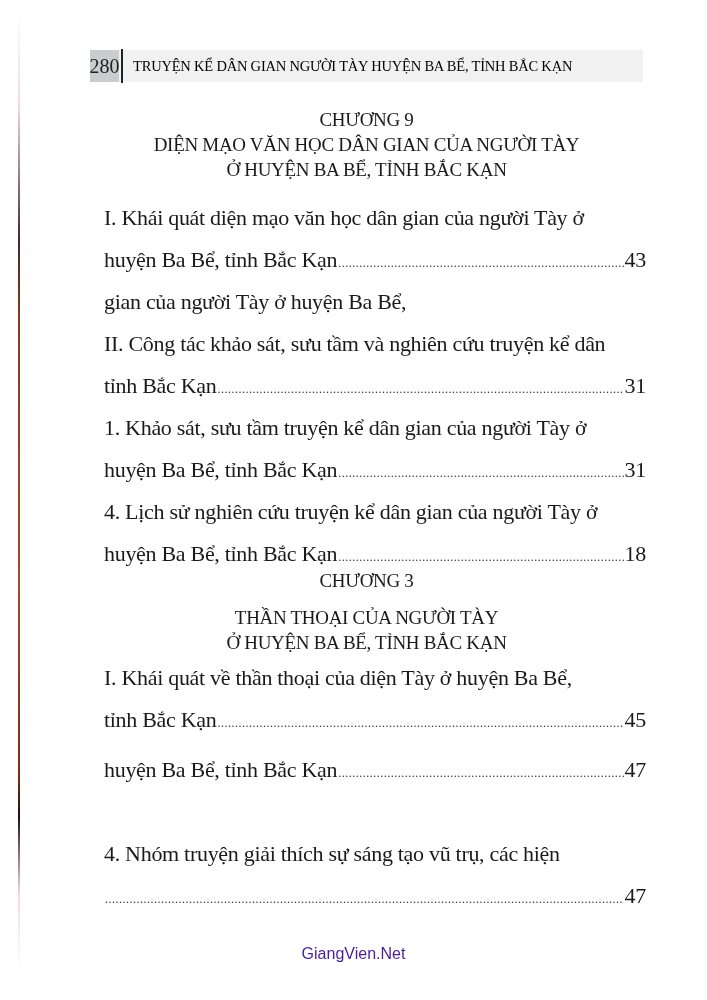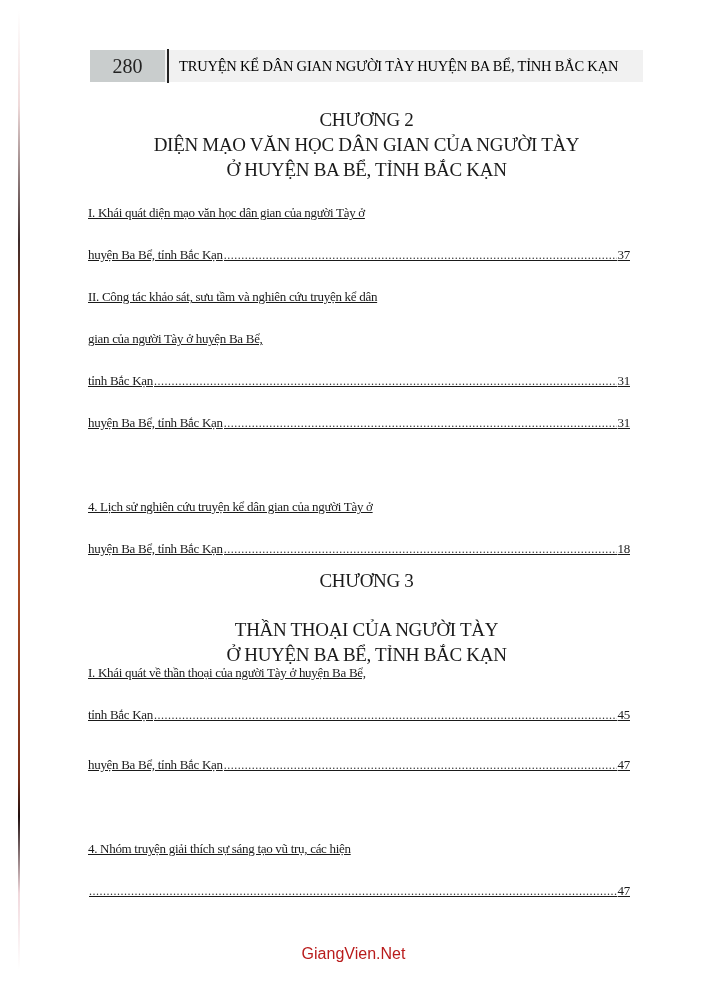--- a/index.html
+++ b/index.html
@@ -36,21 +36,21 @@
       position: absolute;
       top: 50px;
       left: 90px;
       width: 553px;
       height: 32px;
       background: #f1f1f1;
       display: flex;
       align-items: center;
     }
     .page-number {
-      width: 75px;
+      width: 29px;
       height: 32px;
       background: #c9cdcd;
       display: flex;
       align-items: center;
       justify-content: center;
       font-size: 20px;
       color: #222;
     }
     .header-divider {
       width: 2px;
@@ -72,25 +72,24 @@
       text-align: center;
       font-size: 19px;
       line-height: 25px;
       letter-spacing: -0.3px;
     }
     .chapter .line {
       display: block;
     }
     .toc-entry {
       position: absolute;
-      left: 88px;
+      left: 104px;
       width: 542px;
-      font-size: 13px;
+      font-size: 22px;
       letter-spacing: -0.3px;
-      text-decoration: underline;
     }
     .toc-entry .row {
       display: flex;
       align-items: baseline;
       height: 42px;
       white-space: nowrap;
     }
     .toc-entry .row.leader .text {
       flex: 0 0 auto;
     }
@@ -110,93 +109,96 @@
       flex: 0 0 auto;
     }
     .watermark {
       position: absolute;
       top: 945px;
       left: 0;
       width: 707px;
       text-align: center;
       font-family: "Liberation Sans", "DejaVu Sans", sans-serif;
       font-size: 16px;
-      color: #b91c1c;
+      color: #4c1d95;
     }
   </style>
 </head>
 <body>
 
 <div class="page-edge"></div>
 
 <div class="header">
   <div class="page-number">280</div>
   <div class="header-divider"></div>
   <div class="running-title">TRUYỆN KỂ DÂN GIAN NGƯỜI TÀY HUYỆN BA BỂ, TỈNH BẮC KẠN</div>
 </div>
 
 <div class="chapter" style="top:107px;">
-  <span class="line">CHƯƠNG 2</span>
+  <span class="line">CHƯƠNG 9</span>
   <span class="line">DIỆN MẠO VĂN HỌC DÂN GIAN CỦA NGƯỜI TÀY</span>
   <span class="line">Ở HUYỆN BA BỂ, TỈNH BẮC KẠN</span>
 </div>
 
 <div class="toc-entry" style="top:205px;">
   <div class="row">
       <span class="text">I. Khái quát diện mạo văn học dân gian của người Tày ở</span>
     </div>
   <div class="row leader">
     <span class="text">huyện Ba Bể, tỉnh Bắc Kạn</span>
     <span class="dots"></span>
-    <span class="page">37</span>
+    <span class="page">43</span>
   </div>
 </div>
 
 <div class="toc-entry" style="top:289px;">
   <div class="row">
+      <span class="text">gian của người Tày ở huyện Ba Bể,</span>
+    </div>
+  <div class="row">
       <span class="text">II. Công tác khảo sát, sưu tầm và nghiên cứu truyện kể dân</span>
     </div>
-  <div class="row">
-      <span class="text">gian của người Tày ở huyện Ba Bể,</span>
-    </div>
   <div class="row leader">
     <span class="text">tỉnh Bắc Kạn</span>
     <span class="dots"></span>
     <span class="page">31</span>
   </div>
 </div>
 
 <div class="toc-entry" style="top:415px;">
+  <div class="row">
+      <span class="text">1. Khảo sát, sưu tầm truyện kể dân gian của người Tày ở</span>
+    </div>
   <div class="row leader">
     <span class="text">huyện Ba Bể, tỉnh Bắc Kạn</span>
     <span class="dots"></span>
     <span class="page">31</span>
   </div>
 </div>
 
 <div class="toc-entry" style="top:499px;">
   <div class="row">
       <span class="text">4. Lịch sử nghiên cứu truyện kể dân gian của người Tày ở</span>
     </div>
   <div class="row leader">
     <span class="text">huyện Ba Bể, tỉnh Bắc Kạn</span>
     <span class="dots"></span>
     <span class="page">18</span>
   </div>
 </div>
 
 <div class="chapter" style="top:568px;">
-  <span class="line" style="margin-bottom:24px;">CHƯƠNG 3</span>
+  <span class="line" style="margin-bottom:12px;">CHƯƠNG 3</span>
   <span class="line">THẦN THOẠI CỦA NGƯỜI TÀY</span>
   <span class="line">Ở HUYỆN BA BỂ, TỈNH BẮC KẠN</span>
 </div>
 
 <div class="toc-entry" style="top:665px;">
   <div class="row">
-      <span class="text">I. Khái quát về thần thoại của người Tày ở huyện Ba Bể,</span>
+      <span class="text">I. Khái quát về thần thoại của diện Tày ở huyện Ba Bể,</span>
     </div>
   <div class="row leader">
     <span class="text">tỉnh Bắc Kạn</span>
     <span class="dots"></span>
     <span class="page">45</span>
   </div>
 </div>
 
 <div class="toc-entry" style="top:757px;">
   <div class="row leader">

